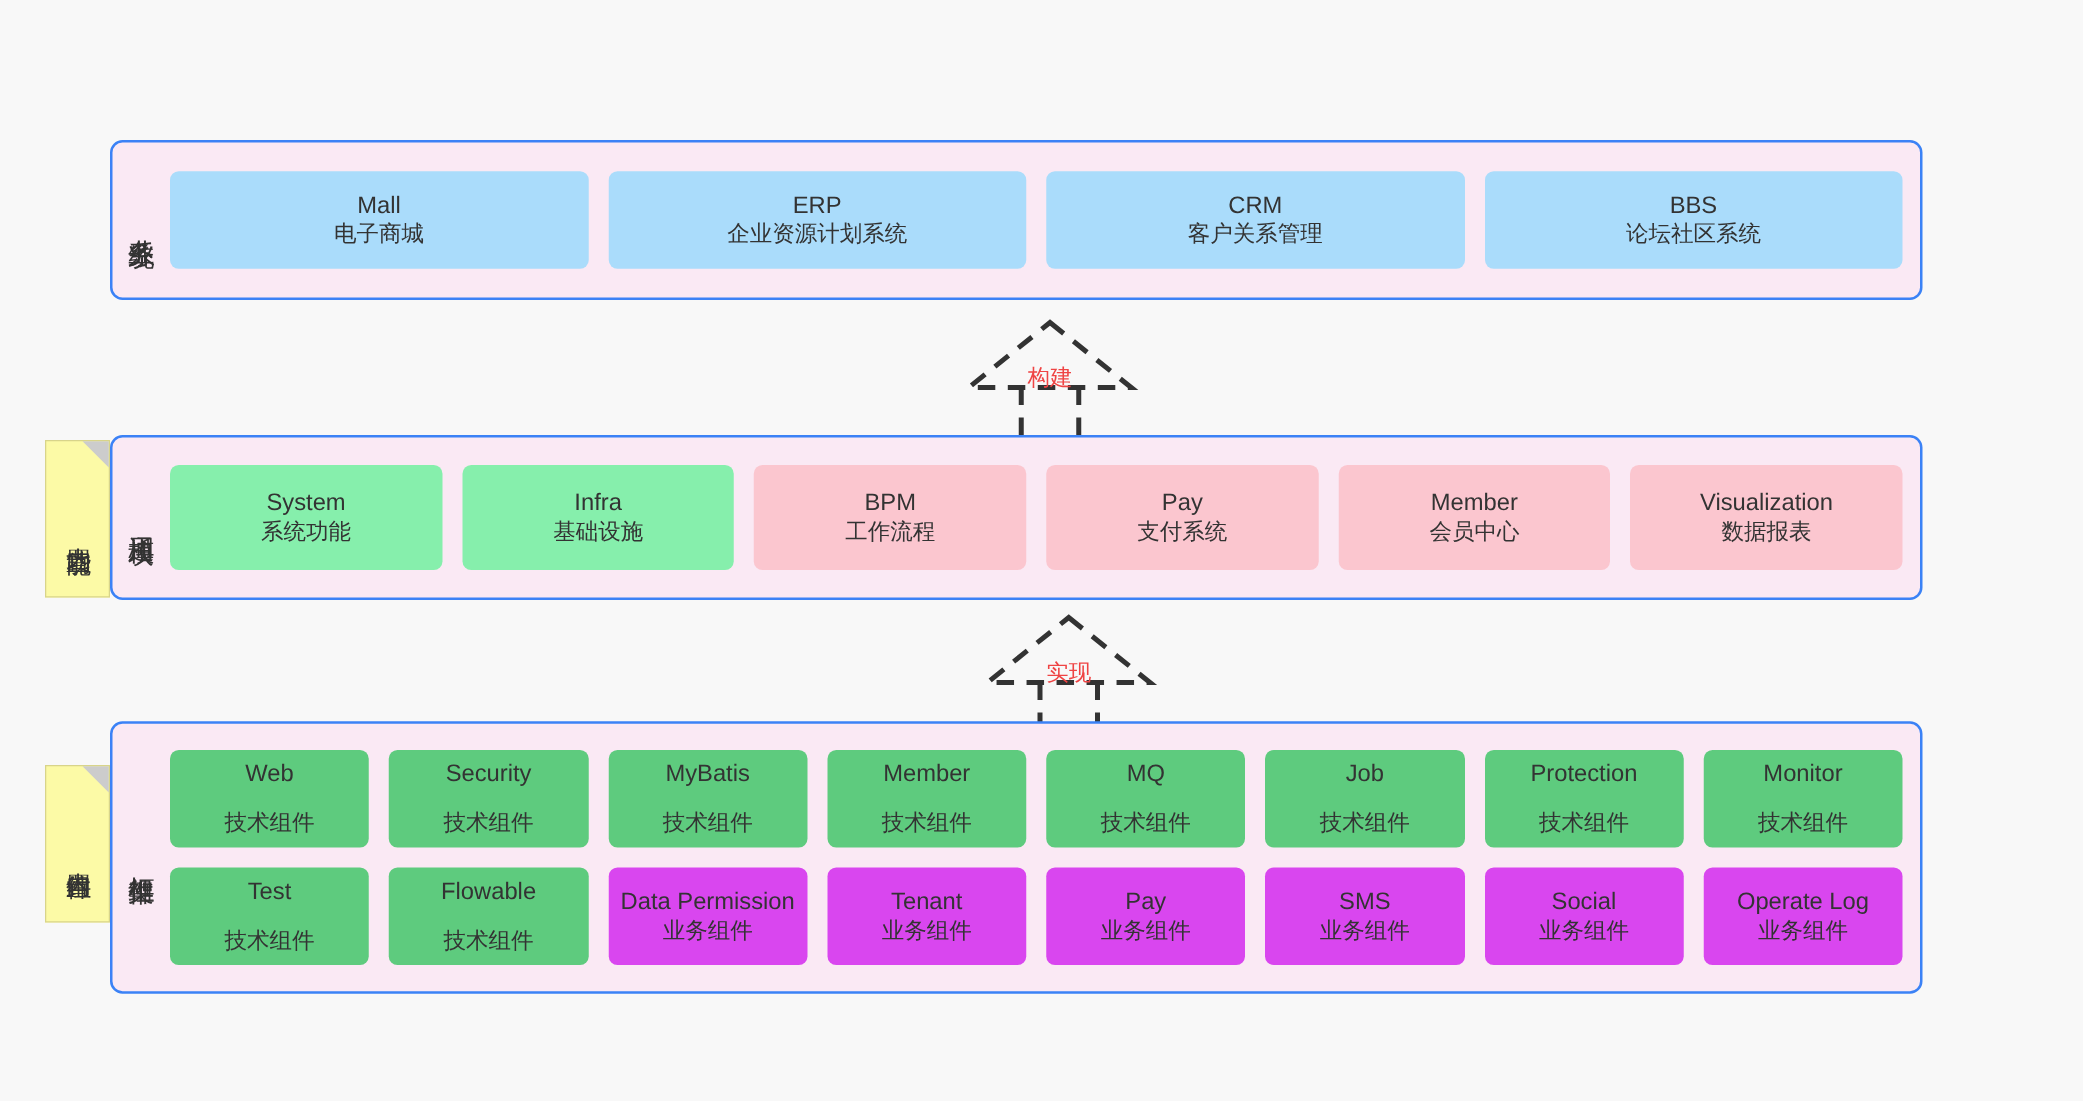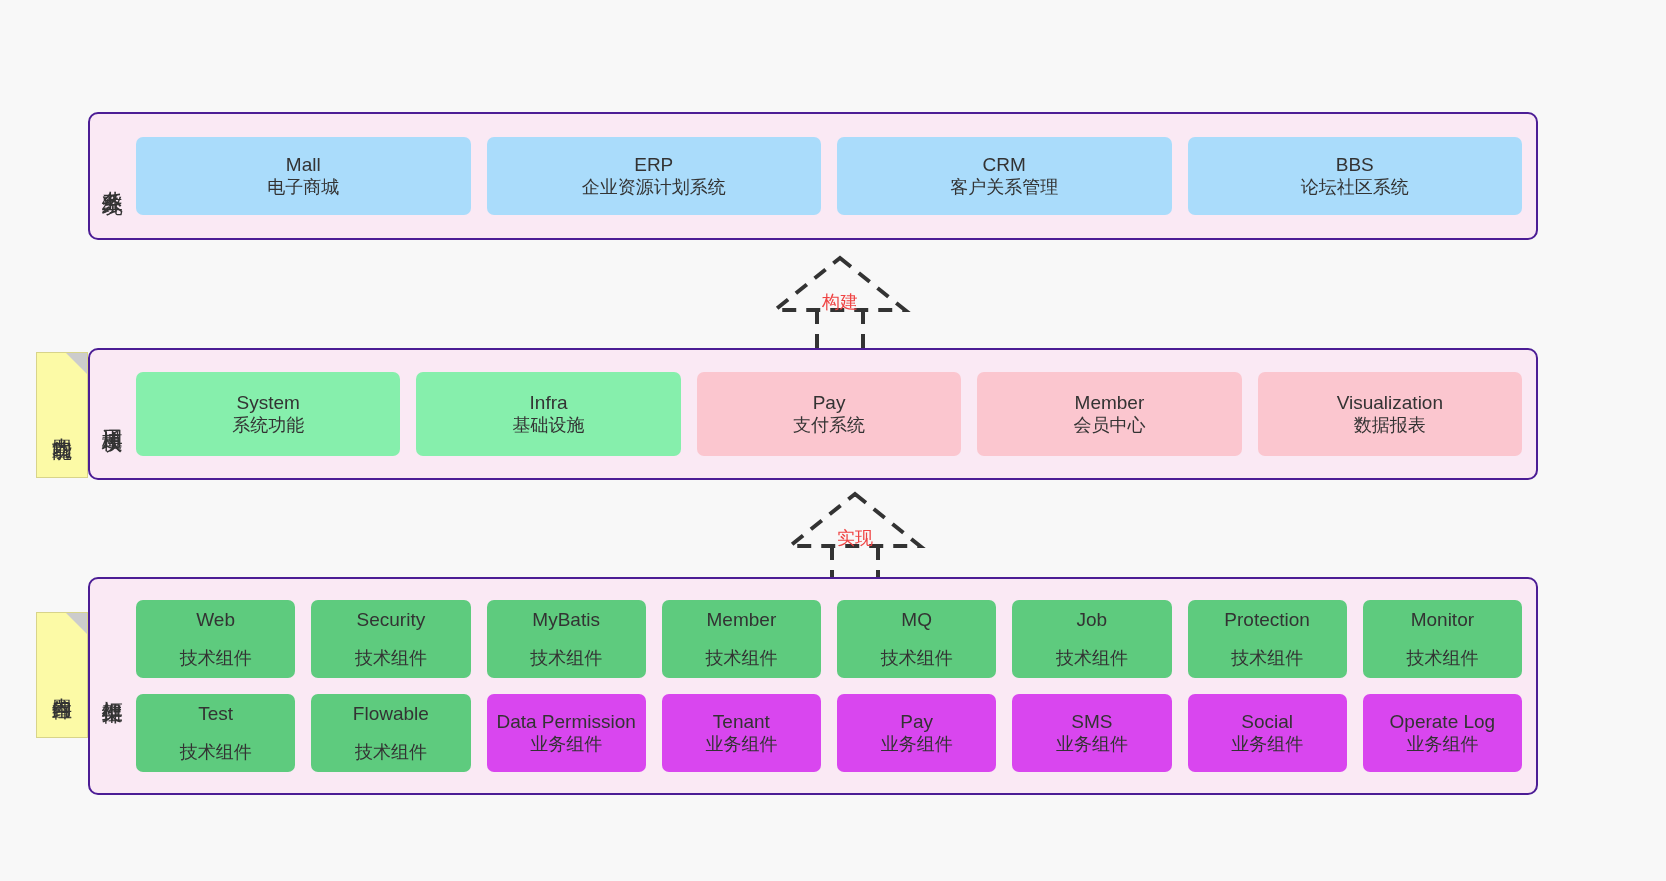--- a/index.html
+++ b/index.html
@@ -18,21 +18,21 @@
 
   .canvas {
     position: absolute;
     inset: 0;
   }
 
   
   .layer {
     position: absolute;
     background: #fae9f4;
-    border: 2px solid #4c1d95;
+    border: 2px solid #3b82f6;
     border-radius: 10px;
     box-sizing: border-box;
     display: flex;
     align-items: stretch;
   }
 
   .layer-title {
     flex: 0 0 auto;
     width: 44px;
     display: flex;
@@ -202,20 +202,24 @@
       <div class="row" id="common-row">
           <div class="card c-red">
             <div class="en">System</div>
             <div class="cn">系统功能</div>
           </div>
           <div class="card c-red">
             <div class="en">Infra</div>
             <div class="cn">基础设施</div>
           </div>
           <div class="card c-pink">
+            <div class="en">BPM</div>
+            <div class="cn">工作流程</div>
+          </div>
+          <div class="card c-pink">
             <div class="en">Pay</div>
             <div class="cn">支付系统</div>
           </div>
           <div class="card c-pink">
             <div class="en">Member</div>
             <div class="cn">会员中心</div>
           </div>
           <div class="card c-pink">
             <div class="en">Visualization</div>
             <div class="cn">数据报表</div>

